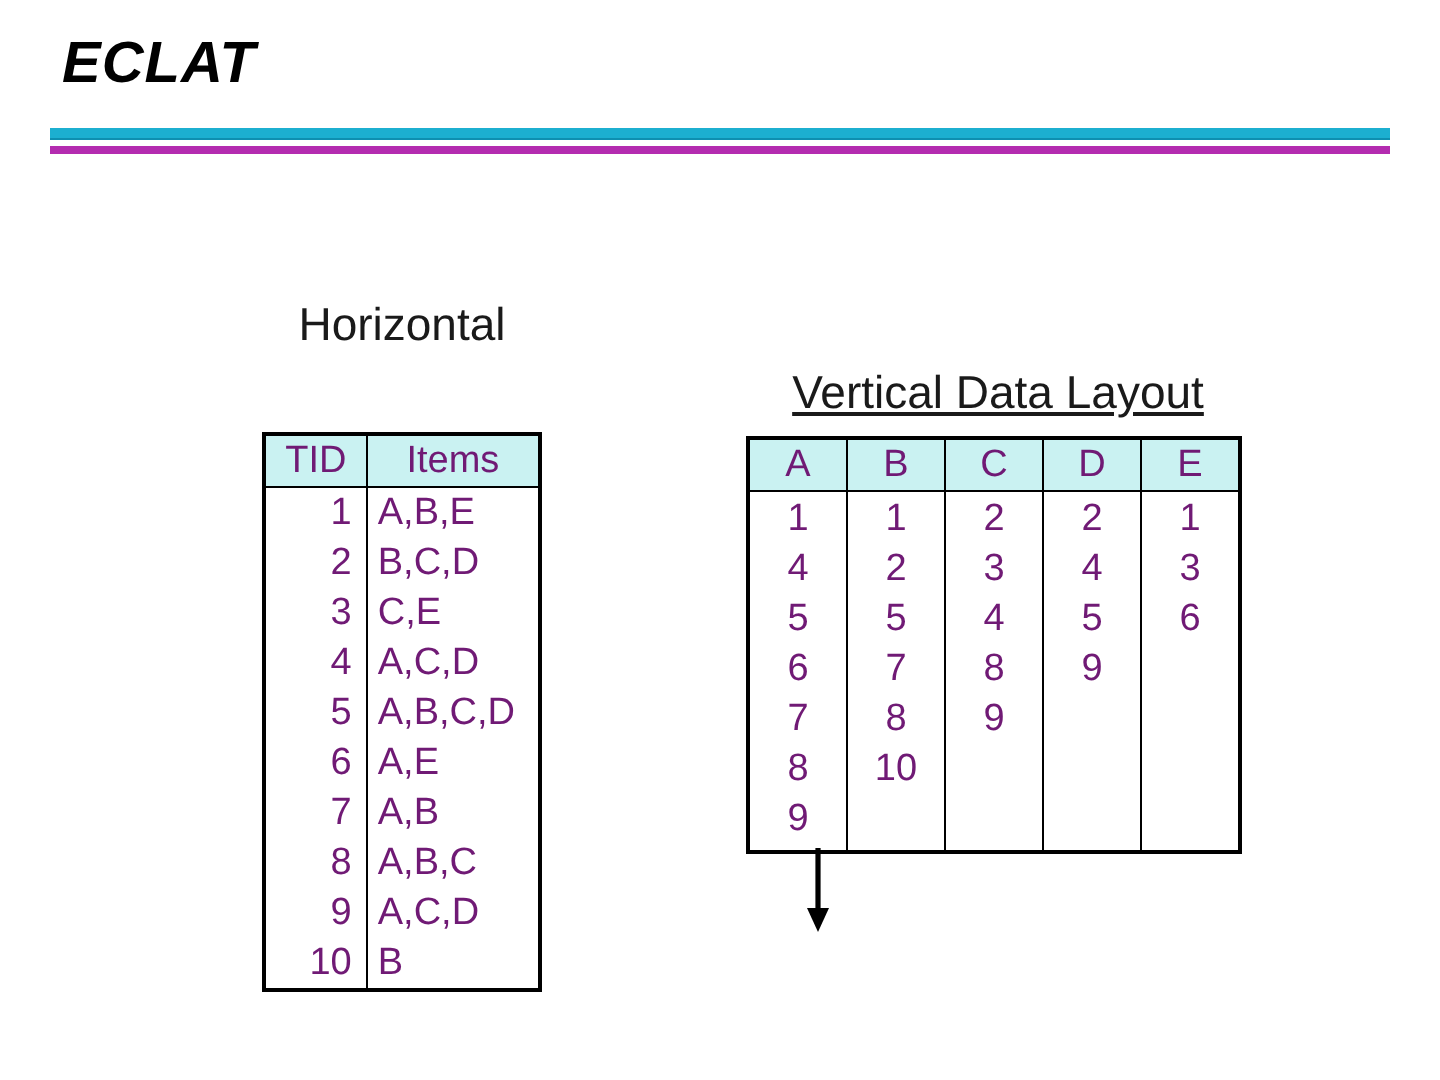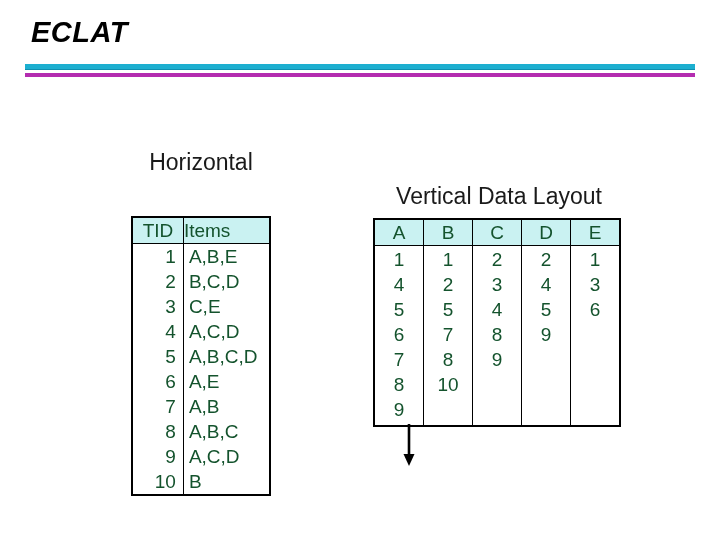--- a/index.html
+++ b/index.html
@@ -100,21 +100,21 @@
   table.grid {
     border-collapse: collapse;
     background: #ffffff;
     font-size: 19px;
     line-height: 22px;
   }
   table.grid td, table.grid th {
     border: 1px solid #000000;
     padding: 0;
     font-weight: normal;
-    color: #14532d;
+    color: #701a75;
   }
   table.grid thead th {
     background: #CAF2F2;
   }
 
   
   #horizontal-table {
     position: absolute;
     left: 0px;
     top: 68px;
@@ -128,34 +128,35 @@
     height: 25px;
   }
   #horizontal-table th.col-items,
   #horizontal-table td.cell-items {
     width: 82px;
     text-align: left;
     padding: 0 3px 0 5px;
     height: 25px;
   }
   #horizontal-table th.col-tid { text-align: center; padding: 0; }
-  #horizontal-table th.col-items { padding: 0; }
+  #horizontal-table th.col-items { text-align: center; padding: 0; }
   #horizontal-table th { height: 26px; }
   #horizontal-table td { border-top: none; border-bottom: none; }
   #horizontal-table thead th { border-bottom: 1px solid #000; }
 
   
   #vertical-panel {
     position: absolute;
     left: 373px;
     top: 182px;
   }
   #vertical-caption {
     position: relative;
     width: 252px;
+    text-decoration: underline;
   }
   #vertical-table {
     position: absolute;
     left: 0px;
     top: 36px;
     border: 2px solid #000000;
   }
   #vertical-table th {
     background: #CAF2F2;
     height: 25px;

